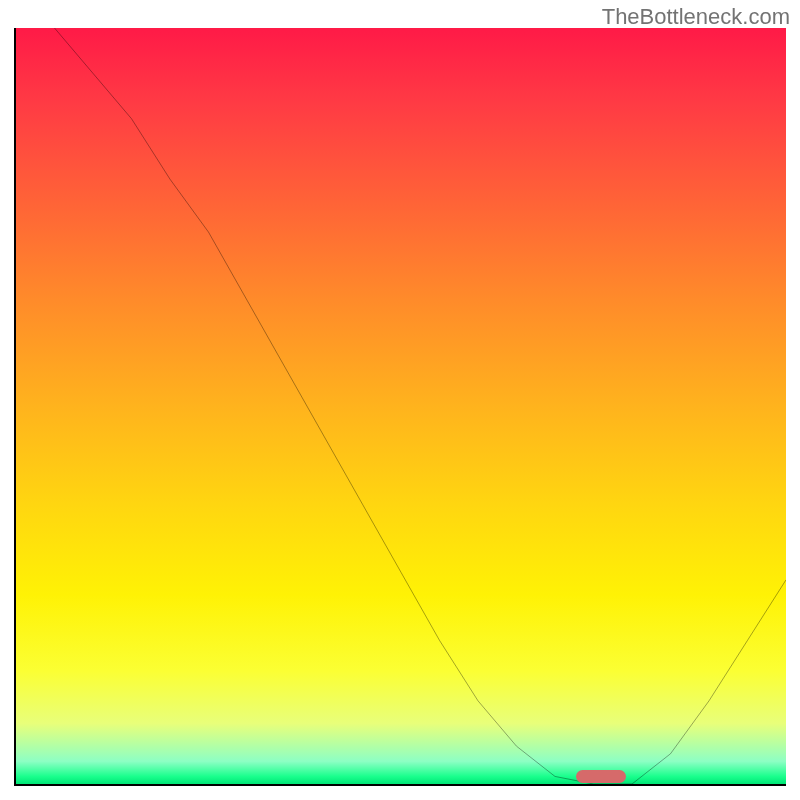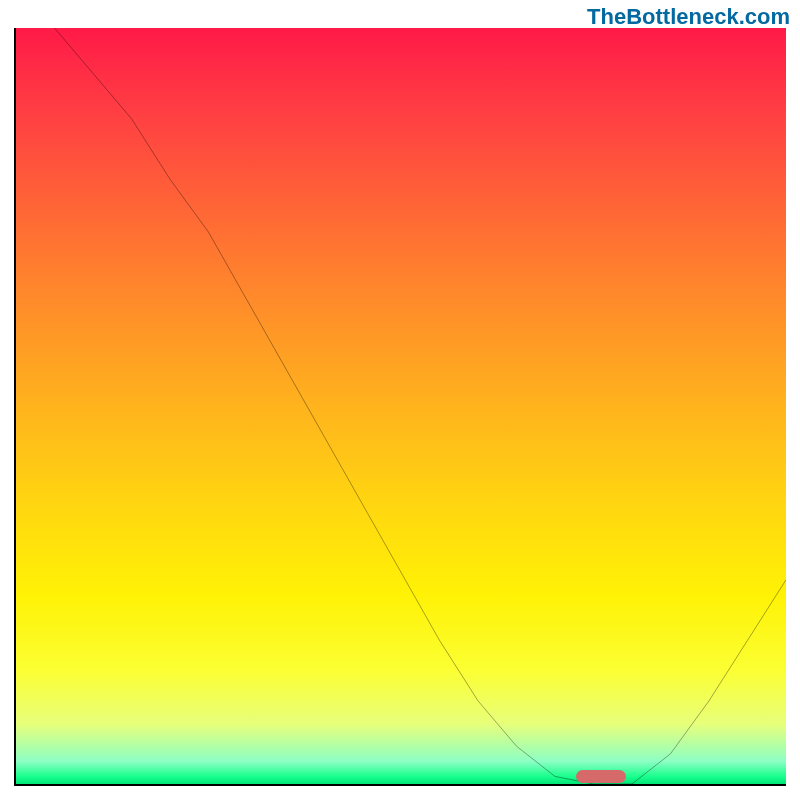--- a/index.html
+++ b/index.html
@@ -9,22 +9,22 @@
     height: 800px;
     position: relative;
     font-family: Arial, sans-serif;
     background: #fff;
   }
   .watermark {
     position: absolute;
     top: 4px;
     right: 10px;
     font-size: 22px;
-    color: #0369a1;
-    font-weight: 700;
+    color: #737373;
+    font-weight: 400;
     z-index: 3;
   }
   .plot-area {
     position: absolute;
     left: 14px;
     top: 28px;
     width: 772px;
     height: 758px;
     border-left: 2.5px solid #000;
     border-bottom: 2.5px solid #000;

